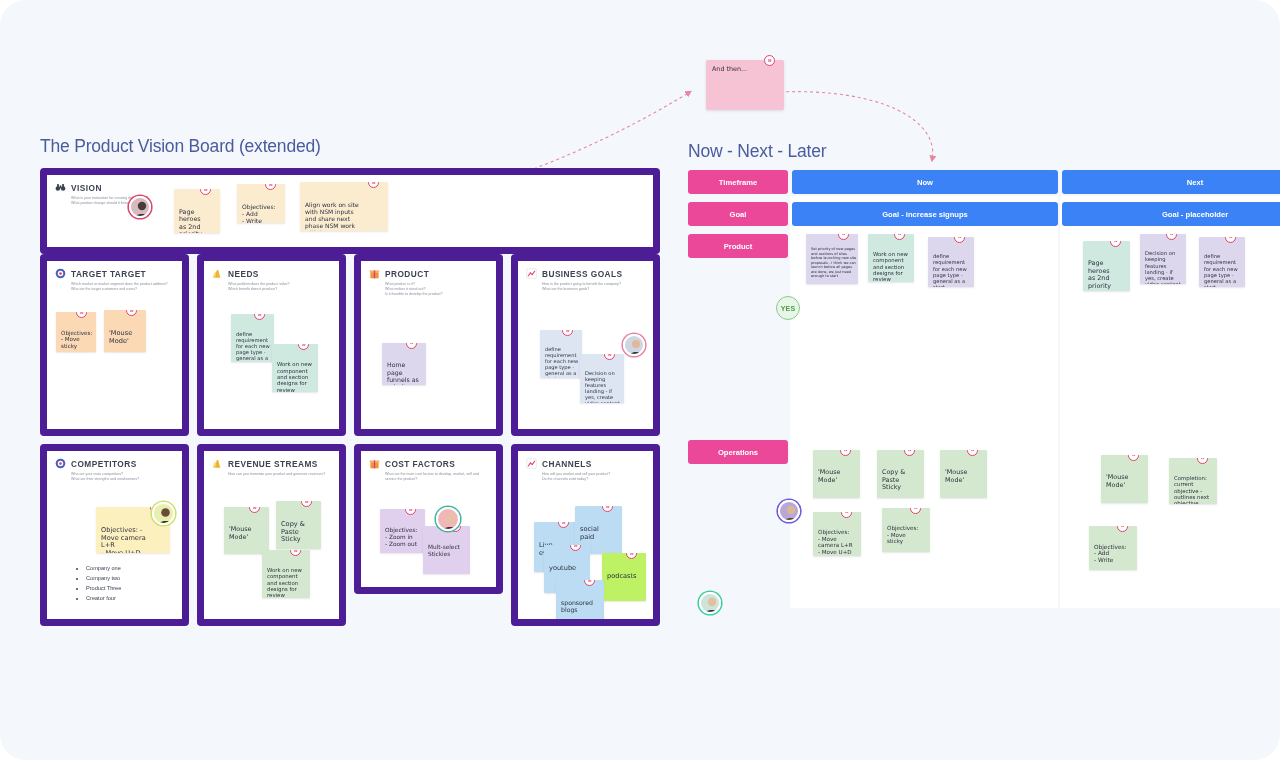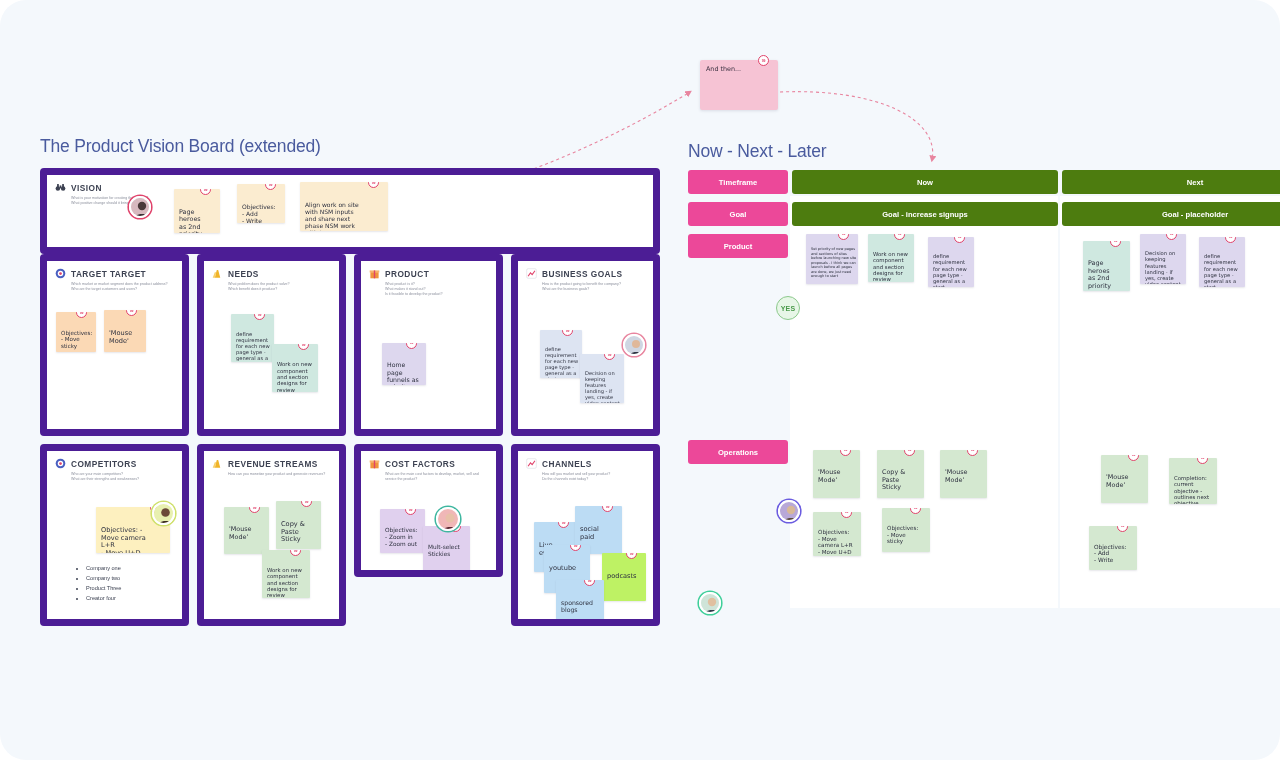--- a/index.html
+++ b/index.html
@@ -85,36 +85,37 @@
   
   #nnl { position:absolute; left:688px; top:170px; }
   .nnl-label {
     background:#ec4899; color:#fff;
     font-size:7.6px; font-weight:bold;
     border-radius:3px;
     height:24px; width:100px;
     display:flex; align-items:center; justify-content:center;
   }
   .nnl-head {
-    background:#4d7c0f; color:#fff;
+    background:#3b82f6; color:#fff;
     font-size:7.6px; font-weight:bold;
     border-radius:3px;
     height:24px;
     display:flex; align-items:center; justify-content:center;
   }
   .nnl-col { position:absolute; background:#fff; }
   .pinknote {
     position:absolute;
     background:#f6c3d4;
     border-radius:2px;
     padding:5px 6px;
     font-family:"DejaVu Sans", sans-serif;
     font-size:6.4px;
     color:#3a3040;
     box-shadow:0 1px 3px rgba(60,60,90,.14);
+    margin-left:6px;
   }
   .yes-badge {
     position:absolute;
     width:24px; height:24px; border-radius:50%;
     background:#e7f6e7;
     border:1.6px solid #8cc98c;
     display:flex; align-items:center; justify-content:center;
     font-size:7px; font-weight:bold; color:#4a9a4a;
     letter-spacing:0.2px;
   }
@@ -382,21 +383,21 @@
           <span class="badge">99</span>
           <span>Work on new
 component
 and section
 designs for
 review</span>
         </div>
       </div>
     </div>
 
-    <div class="card pvb-cell" style="height:133px;">
+    <div class="card pvb-cell" style="height:150px;">
       <div class="card-head">
           <div class="card-title-row">
         <svg class="card-ic" viewBox="0 0 16 16">
           <rect x="2" y="6" width="12" height="9" fill="#f0943d"></rect>
           <rect x="1" y="3.5" width="14" height="3" fill="#f7b26b"></rect>
           <rect x="7" y="3.5" width="2" height="11.5" fill="#e0436b"></rect>
         </svg>
         <div class="card-title">COST FACTORS</div>
       </div>
       <div class="card-sub">What are the main cost factors to develop, market, sell and

